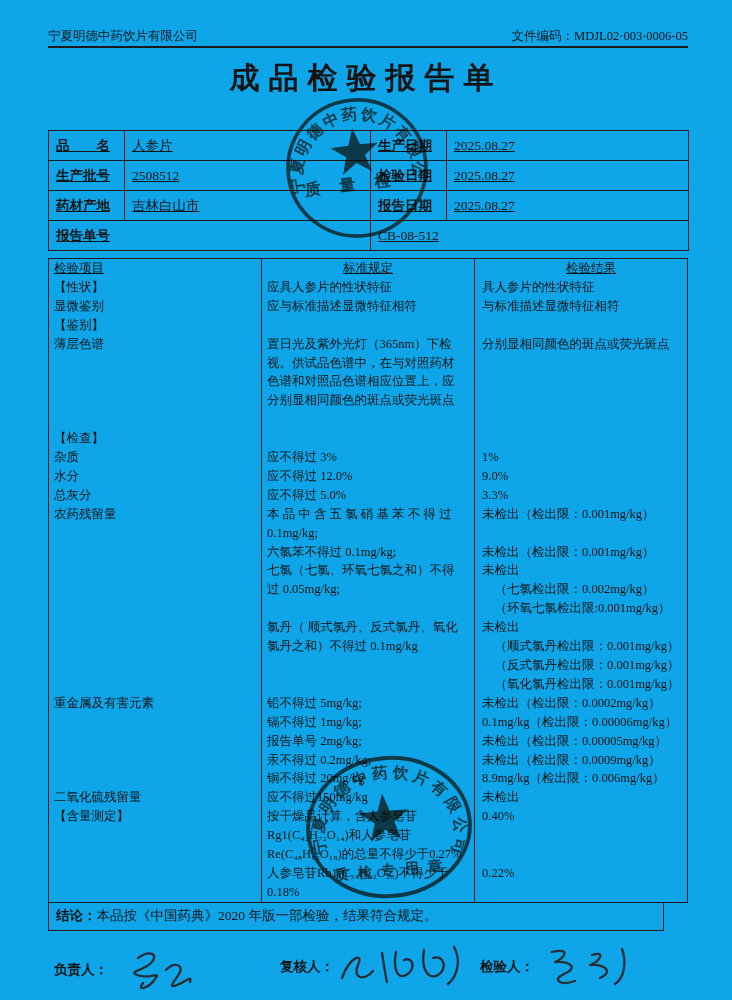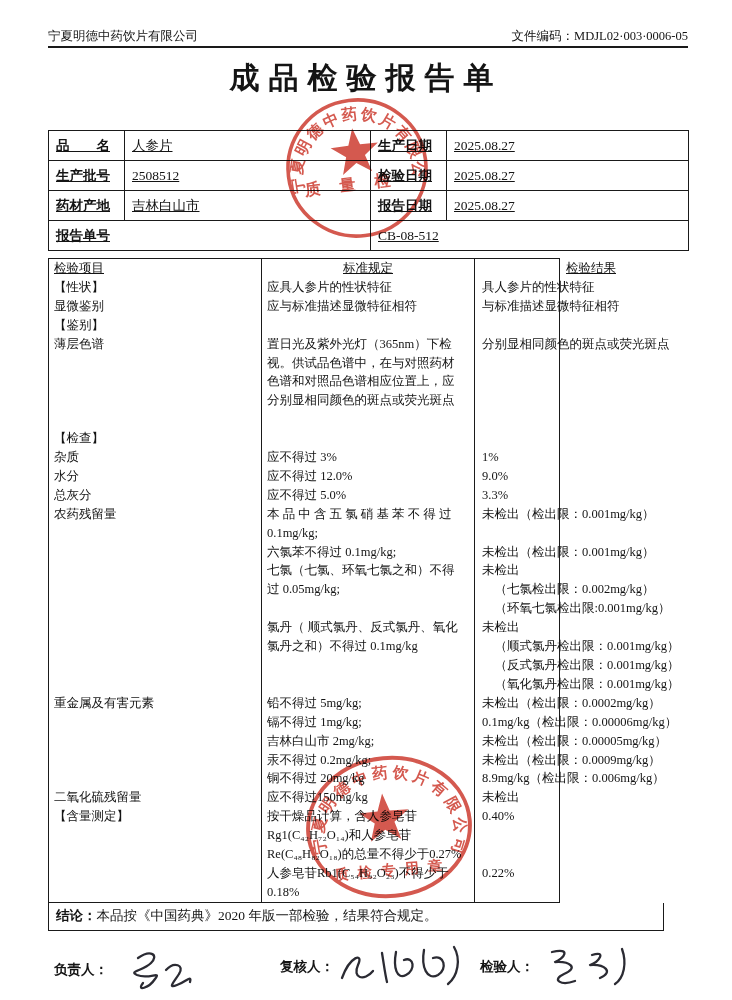--- a/index.html
+++ b/index.html
@@ -1,34 +1,34 @@
 <!DOCTYPE html>
 <html><head>
 <meta charset="utf-8">
 <style>
   html,body{margin:0;padding:0;background:#e8e8e6;}
   .page{
     position:relative; width:732px; height:1000px; margin:0 auto;
-    background:#ffffff; overflow:hidden;
+    background:#0ea5e9; overflow:hidden;
     font-family:"Liberation Serif","DejaVu Serif",serif;
     color:#141414;
   }
   
   .hdr{position:absolute; left:48px; top:28px; width:640px;
        display:flex; justify-content:space-between; font-size:12.5px;}
   .hdr-rule{position:absolute; left:48px; top:46px; width:640px; height:2px; background:#1a1a1a;}
   .title{position:absolute; left:0; top:58px; width:732px; text-align:center;
          font-size:30px; font-weight:bold; letter-spacing:9px;}
   
   .info{position:absolute; left:48px; top:130px; width:640px;
         border-collapse:collapse; table-layout:fixed; font-size:13.5px;}
   .info td{border:1.4px solid #1a1a1a; height:29px; padding:0 7px; overflow:hidden;text-decoration:underline;}
   .info .lab{font-weight:bold;}
   
-  .mainwrap{position:absolute; left:48px; top:258px; width:512px; height:645px;
+  .mainwrap{position:absolute; left:48px; top:258px; width:640px; height:645px;
             border:1.6px solid #1a1a1a; box-sizing:border-box;}
   .main{border-collapse:collapse; table-layout:fixed; width:637px;
         font-size:12.5px; line-height:18.9px;}
   .main td{vertical-align:top; white-space:pre-line; height:18.9px; padding:0;
            overflow:hidden;}
   .main .c1{width:207px; border-right:1.4px solid #1a1a1a; padding-left:5px;}
   .main .c2{width:202px; border-right:1.4px solid #1a1a1a; padding:0 5px;}
   .main .c3{width:218px; padding-left:7px;}
   .main .hrow td{text-decoration:underline;}
   .main .hrow .c2,.main .hrow .c3{text-align:center;}
@@ -203,21 +203,21 @@
           </tr>
 
           <tr>
             <td class="c1"></td>
             <td class="c2">镉不得过 1mg/kg;</td>
             <td class="c3">0.1mg/kg（检出限：0.00006mg/kg）</td>
           </tr>
 
           <tr>
             <td class="c1"></td>
-            <td class="c2">吉林白山市 2mg/kg;</td>
+            <td class="c2">报告单号 2mg/kg;</td>
             <td class="c3">未检出（检出限：0.00005mg/kg）</td>
           </tr>
 
           <tr>
             <td class="c1"></td>
             <td class="c2">汞不得过 0.2mg/kg;</td>
             <td class="c3">未检出（检出限：0.0009mg/kg）</td>
           </tr>
 
           <tr>

